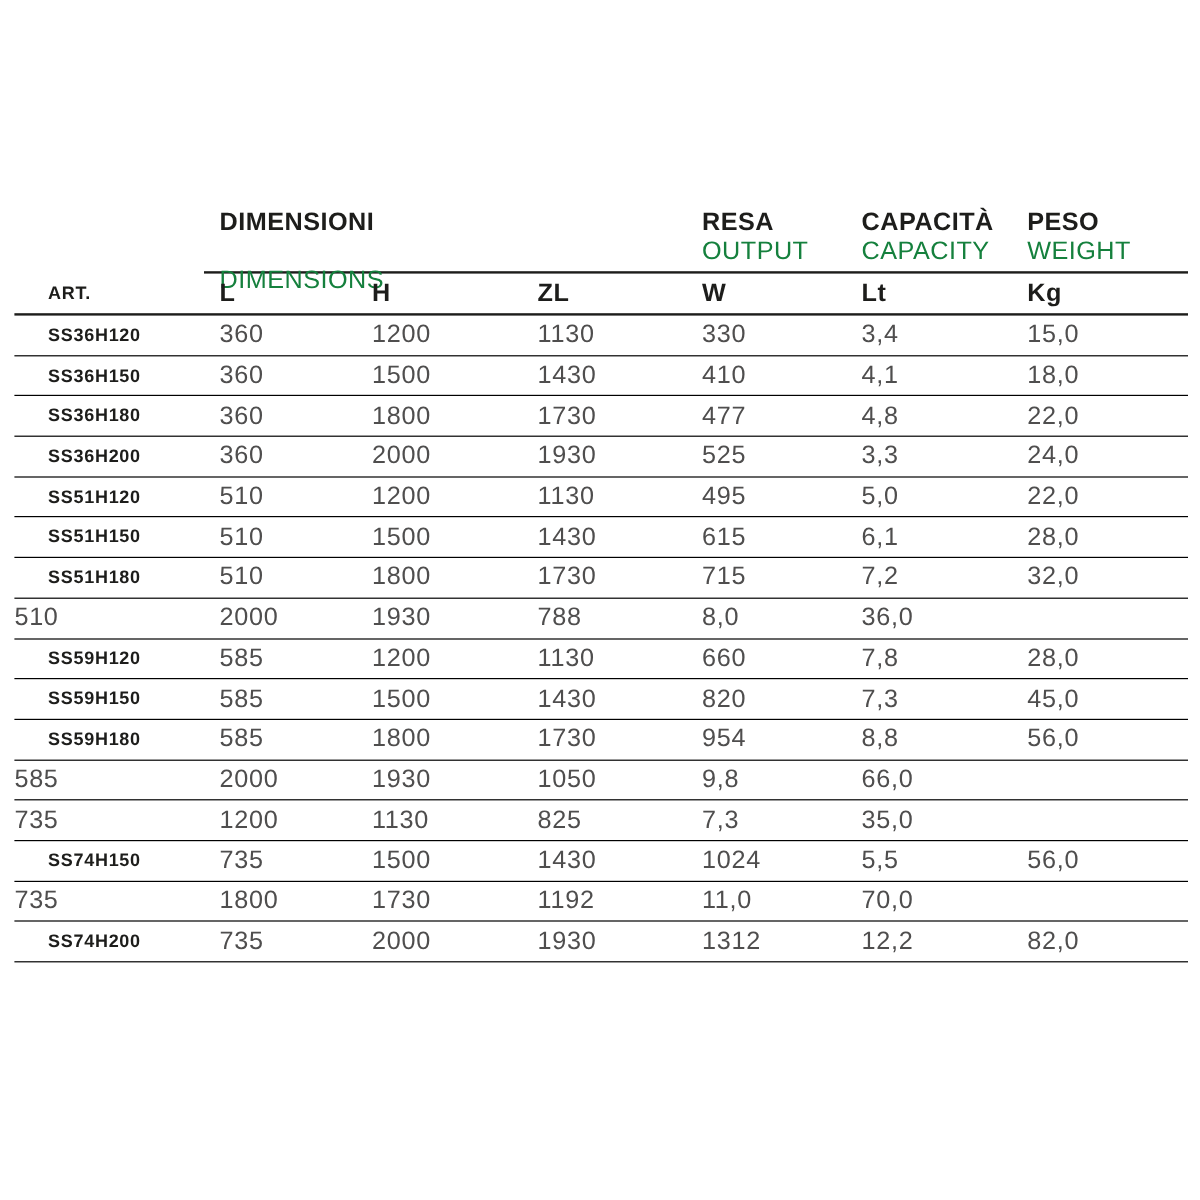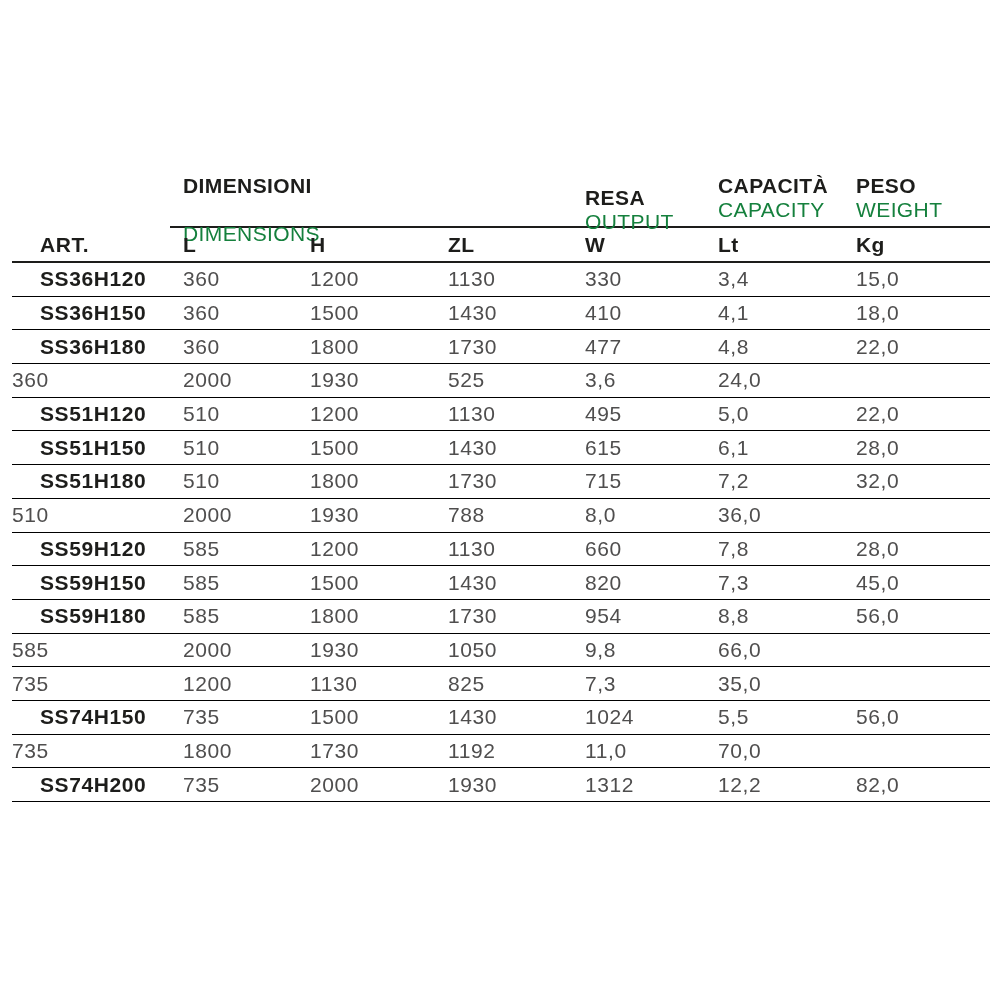--- a/index.html
+++ b/index.html
@@ -18,40 +18,40 @@
   
   .group-row{height:54px;align-items:start;}
   .group{display:flex;flex-direction:column;line-height:1.12;padding-top:2px;}
   .group .it{
     font-size:21px;font-weight:700;color:#1d1d1b;letter-spacing:0.4px;
   }
   .group .en{
     font-size:21px;font-weight:400;color:#15803d;letter-spacing:0.4px;
   }
   .g-dim{grid-column:2 / span 3;gap:24px;}
-  .g-resa{grid-column:5;margin-top:12px;}
+  .g-resa{grid-column:5;}
   .g-cap{grid-column:6;}
   .g-peso{grid-column:7;}
   .group-underline{
     height:2px;background:#1d1d1b;margin-left:158px;
   }
   
   .subheader-row{
     height:33px;border-bottom:2px solid #1d1d1b;align-items:center;
   }
   .subheader-row .cell{
     font-size:21px;font-weight:700;color:#1d1d1b;letter-spacing:0.4px;
   }
   
   .row{
     height:32.7px;border-bottom:1px solid #000000;align-items:center;
   }
   .cell{white-space:nowrap;overflow:visible;}
   .cell.art{
-    padding-left:28px;font-size:21px;font-weight:700;color:#1d1d1b;
+    padding-left:28px;font-size:15px;font-weight:700;color:#1d1d1b;
     letter-spacing:0.6px;
   }
   .cell.val{
     font-size:21px;font-weight:400;color:#4f4e4e;letter-spacing:0.6px;
   }
 </style>
 </head>
 <body>
 
 <div class="table-wrap">
@@ -112,25 +112,26 @@
     <div class="cell art">SS36H180</div>
     <div class="cell val">360</div>
     <div class="cell val">1800</div>
     <div class="cell val">1730</div>
     <div class="cell val">477</div>
     <div class="cell val">4,8</div>
     <div class="cell val">22,0</div>
   </div>
 
   <div class="grid row">
+    <div class="cell art">SS36H200</div>
     <div class="cell val">360</div>
     <div class="cell val">2000</div>
     <div class="cell val">1930</div>
     <div class="cell val">525</div>
-    <div class="cell val">3,6</div>
+    <div class="cell val">3,3</div>
     <div class="cell val">24,0</div>
   </div>
 
   <div class="grid row">
     <div class="cell art">SS51H120</div>
     <div class="cell val">510</div>
     <div class="cell val">1200</div>
     <div class="cell val">1130</div>
     <div class="cell val">495</div>
     <div class="cell val">5,0</div>

